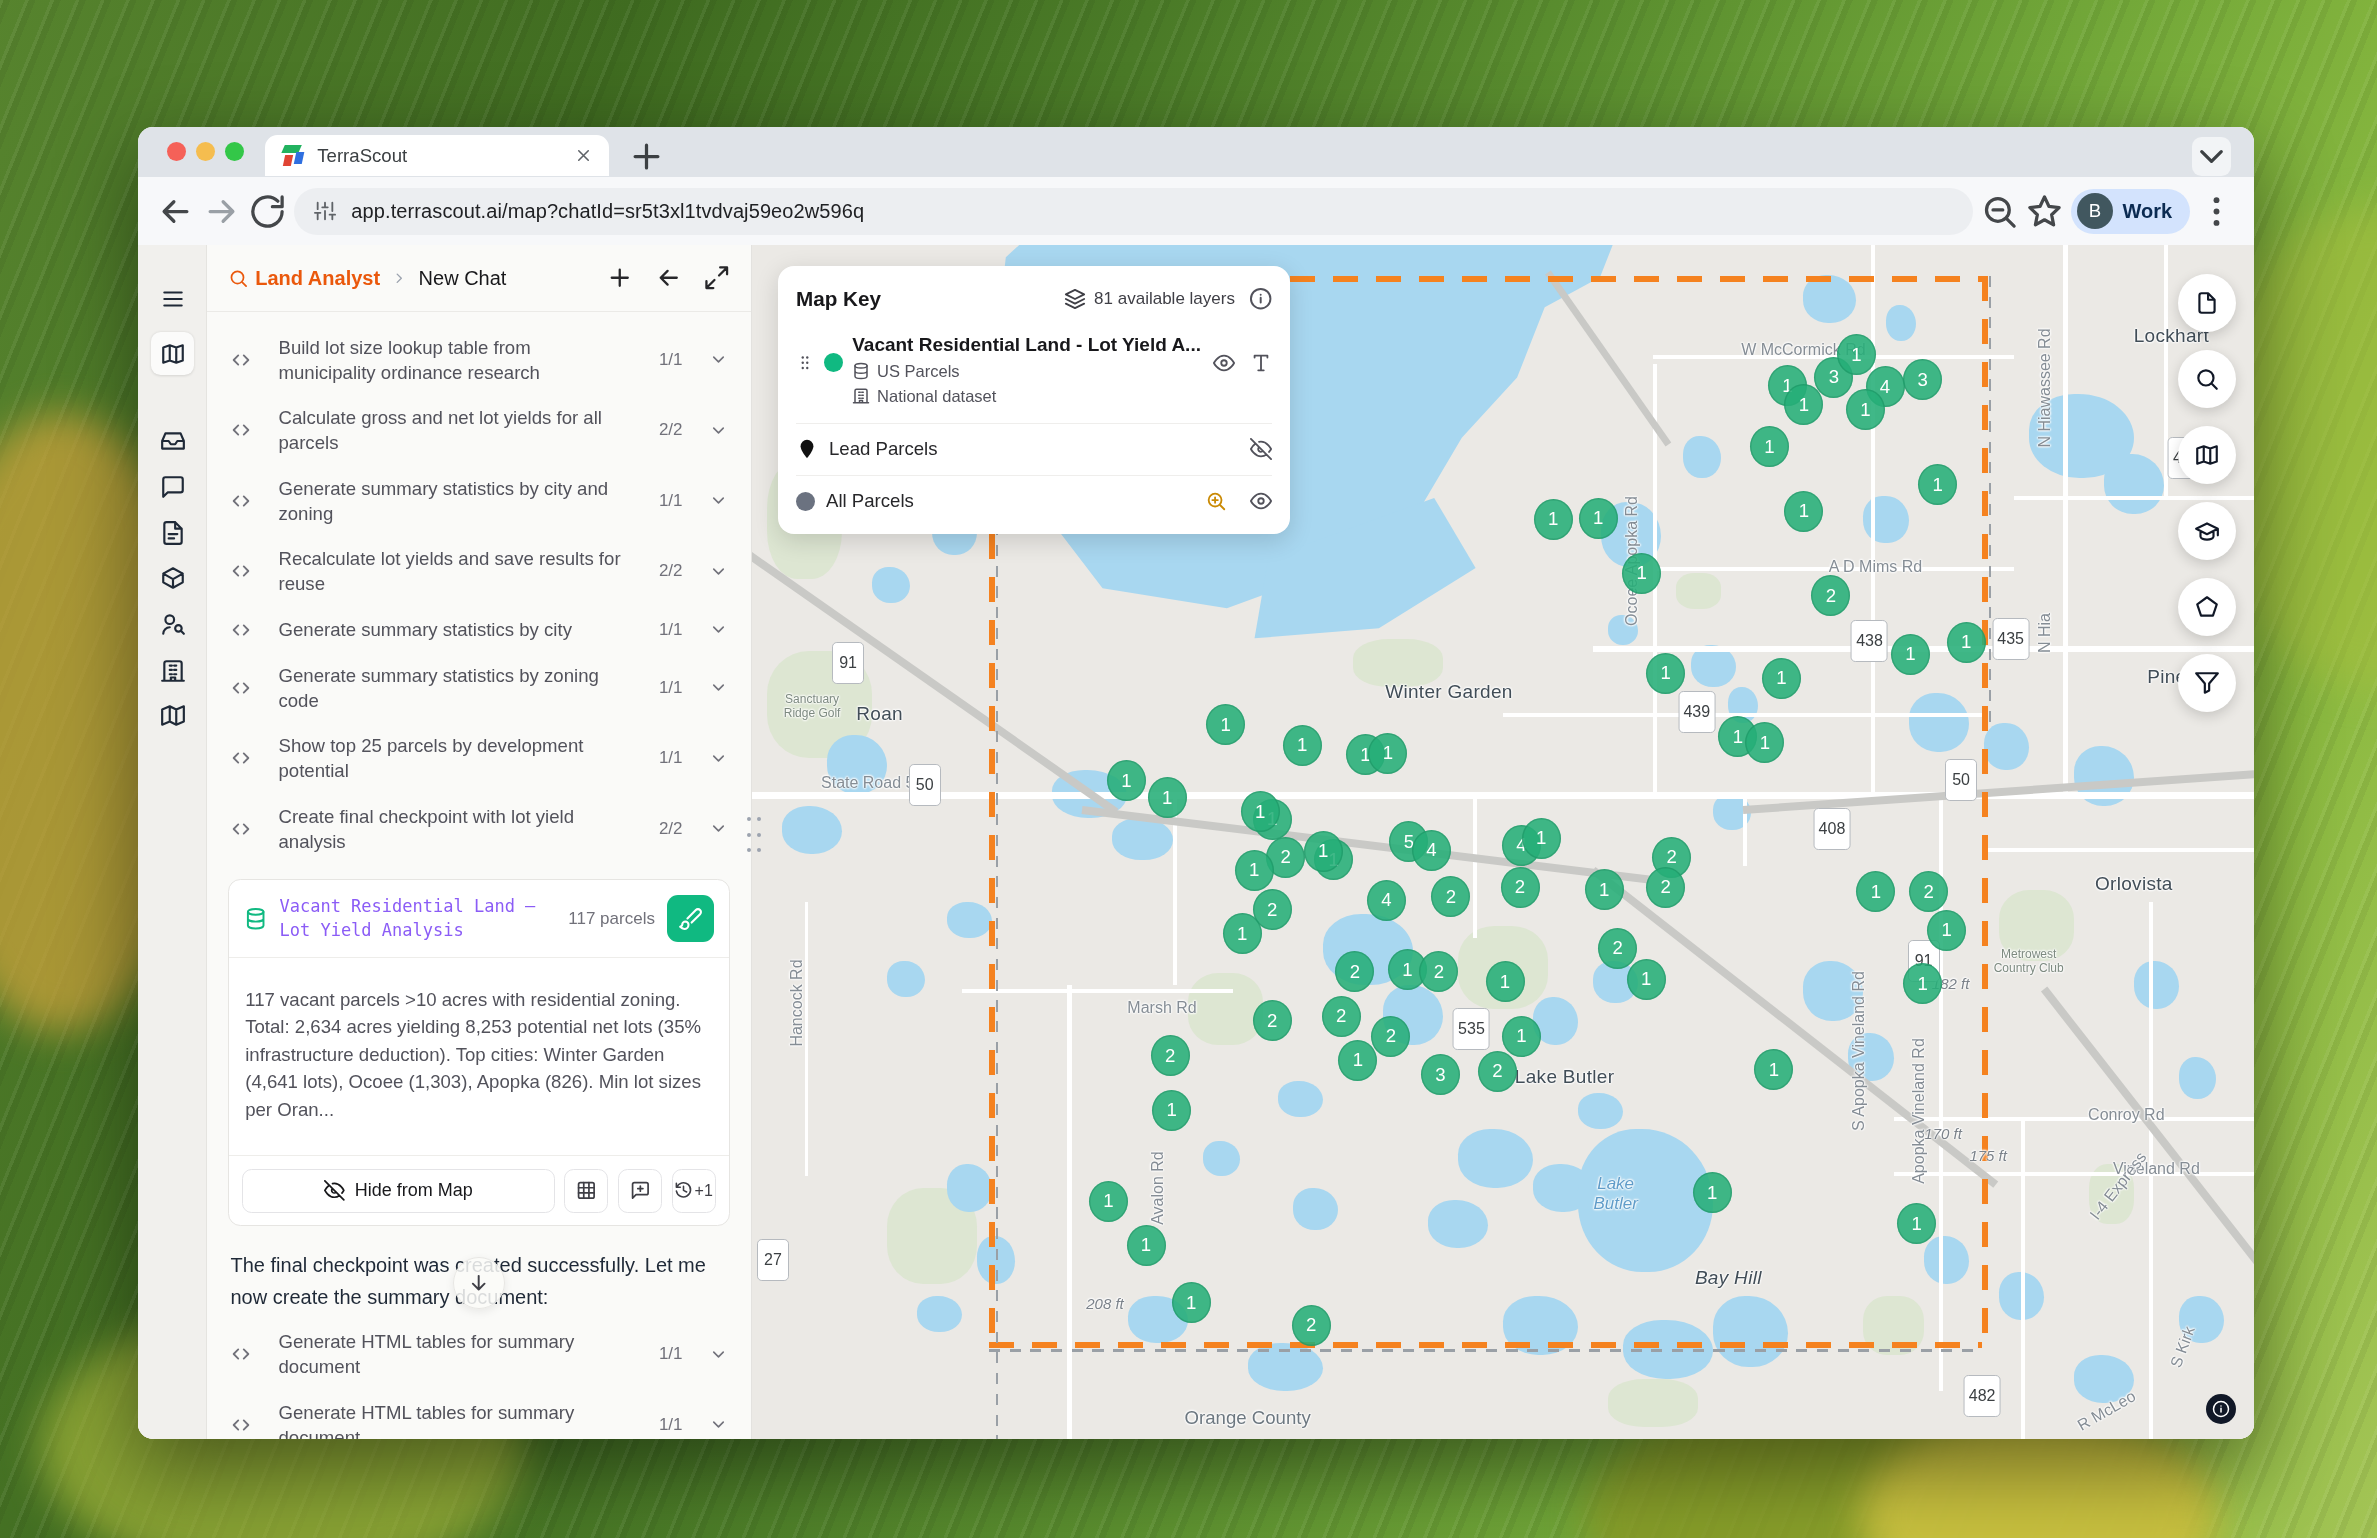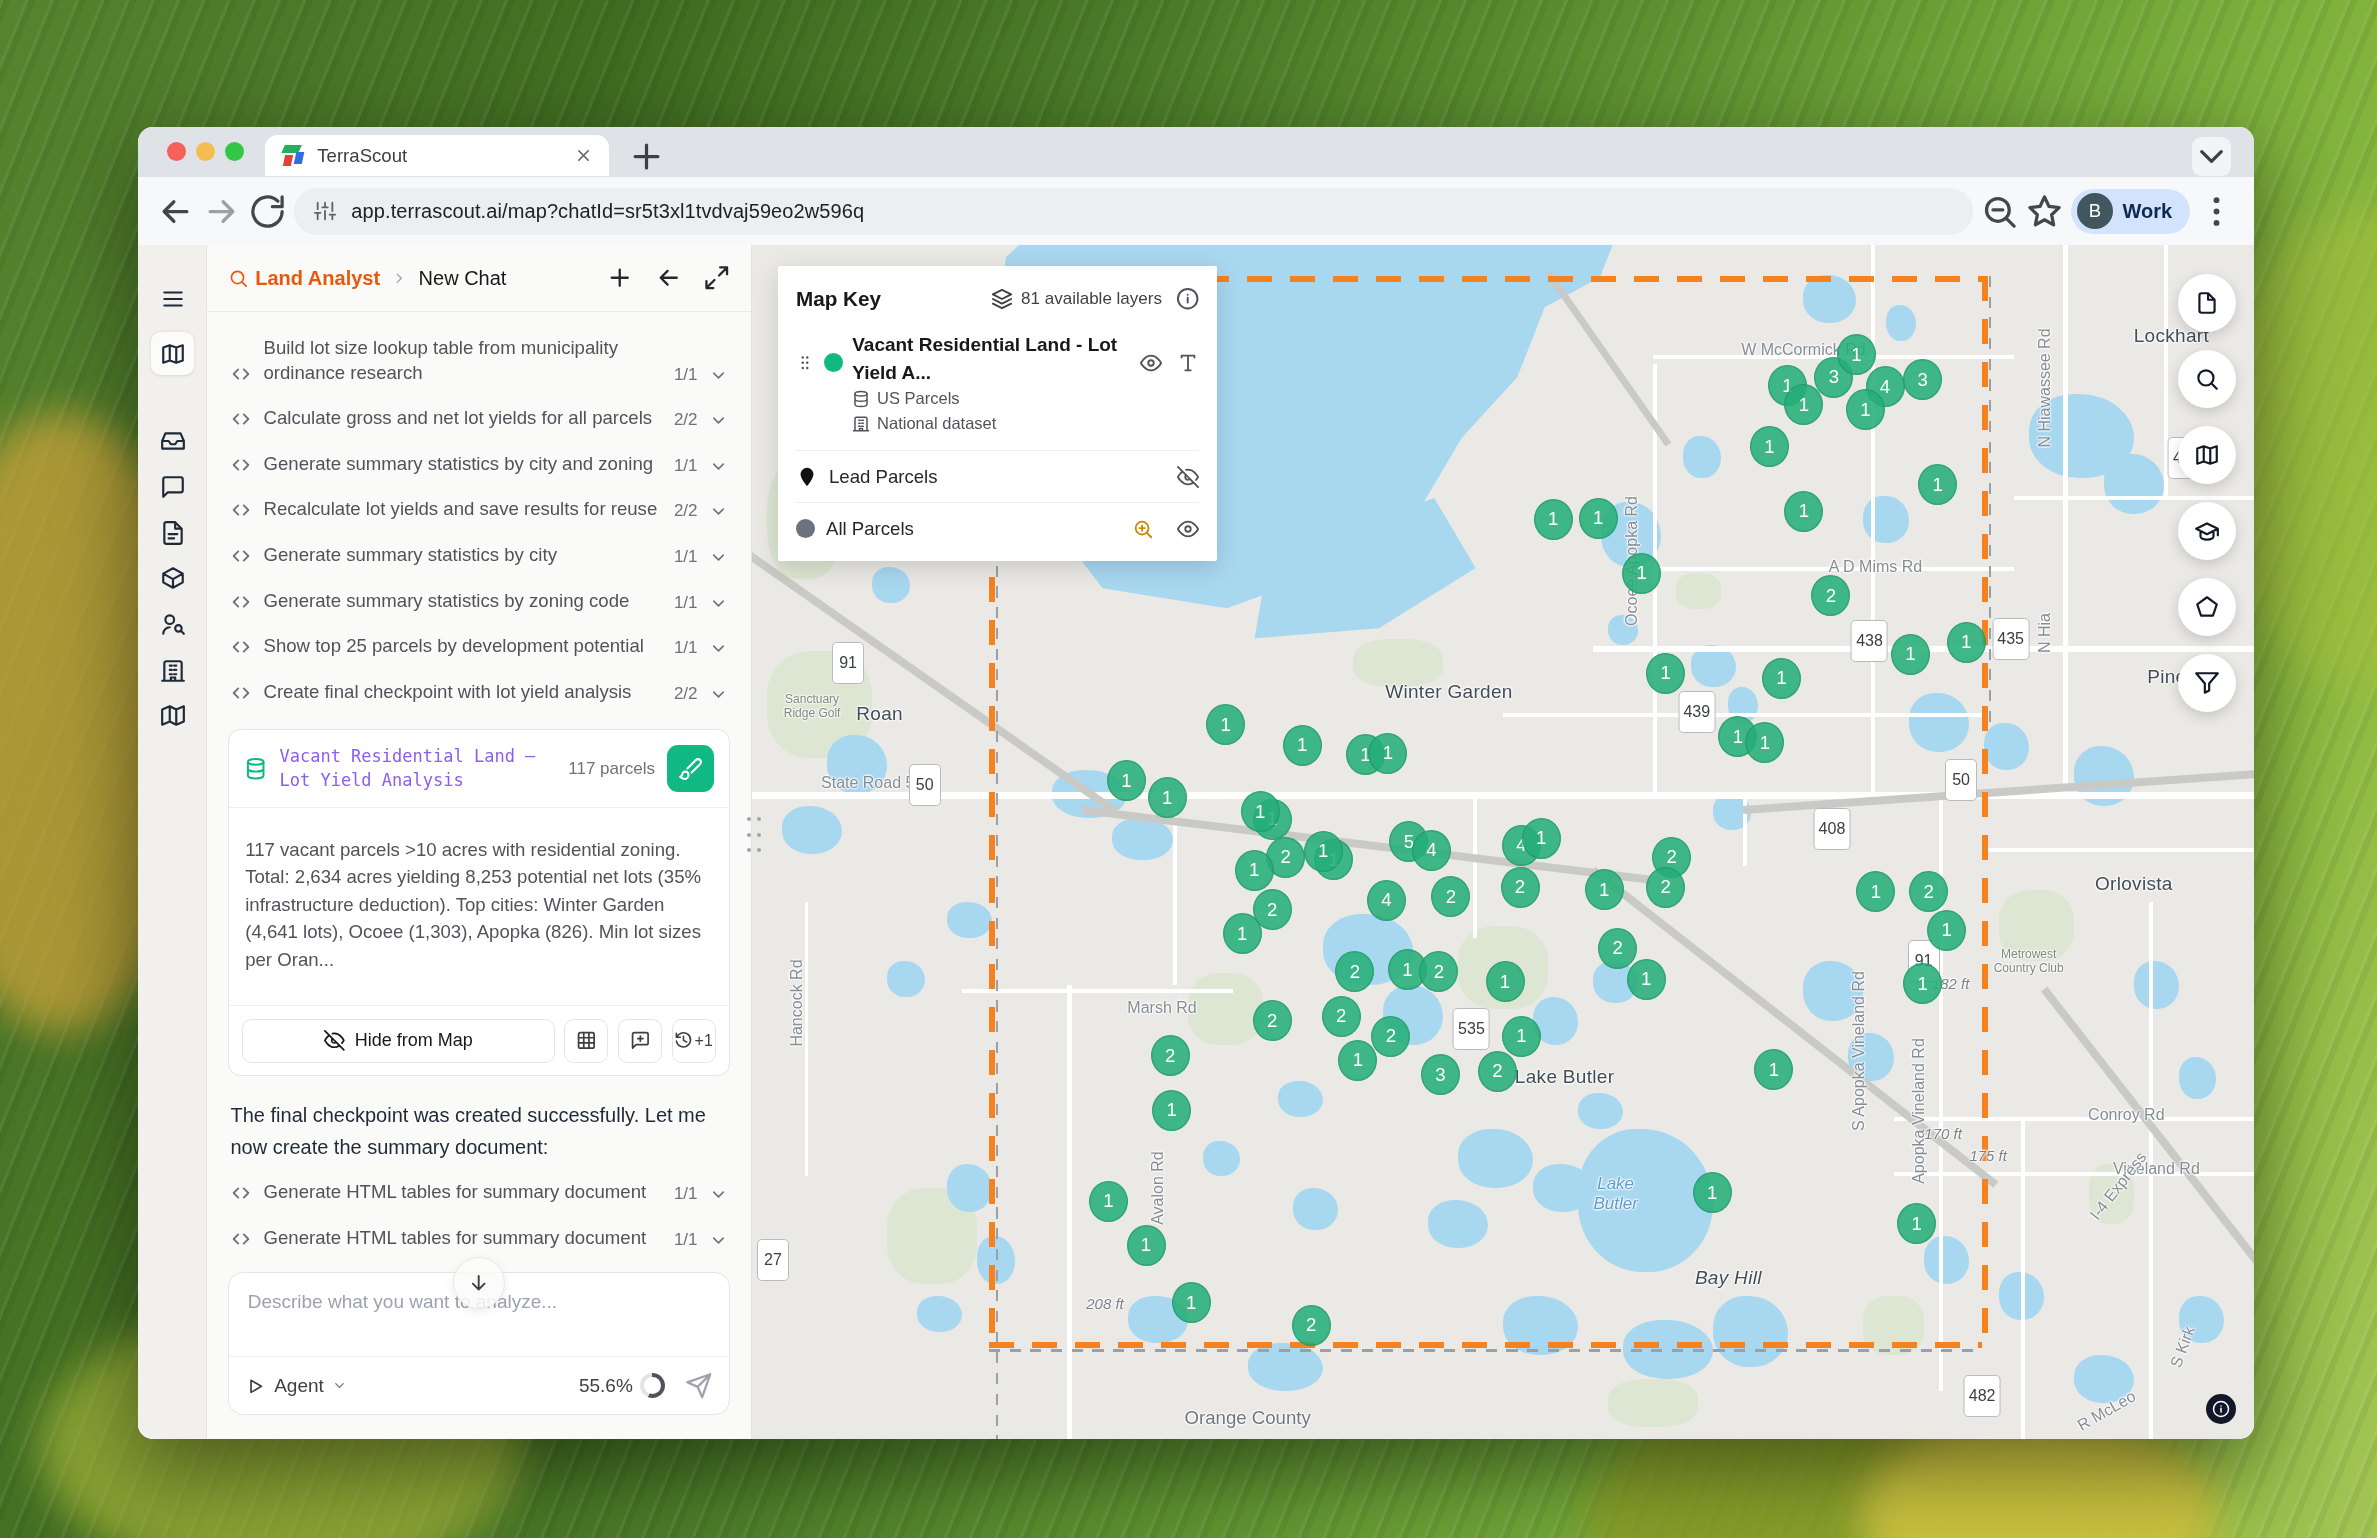--- a/index.html
+++ b/index.html
@@ -53,21 +53,21 @@
   
   .panel { width:545px; background:#fafaf8; border-right:0.7px solid #e3e2df; position:relative; display:flex; flex-direction:column; }
   .panel-header { height:67px; display:flex; align-items:center; padding:0 20.7px; gap:11px; border-bottom:0.7px solid #ebeae7; }
   .ph-agent { color:#ea580c; font-weight:700; font-size:20px; display:flex; align-items:center; gap:6.9px; }
   .ph-sep { color:#9ca3af; font-size:18px; }
   .ph-title { color:#18181b; font-size:20px; }
   .ph-actions { margin-left:auto; display:flex; gap:20.7px; color:#27272a; }
   .ph-actions .icon { width:27.5px; height:27.5px; }
 
   .panel-body { flex:1; padding:12.4px 20.7px 0; position:relative; overflow:hidden; }
-  .tool-row { display:flex; align-items:flex-end; gap:11px; padding:10.3px 2.8px; }
+  .tool-row { display:flex; align-items:center; gap:26px; padding:10.3px 2.8px; }
   .tool-row .code-ic { width:22px; height:22px; color:#71717a; flex:none; }
   .tool-label { font-size:18.6px; color:#52525b; line-height:25px; flex:1; }
   .tool-count { font-size:17px; color:#71717a; }
   .tool-chev { width:19px; height:19px; color:#71717a; }
 
   .result-card { margin-top:15px; background:#fff; border:0.7px solid #e6e5e2; border-radius:12.4px; overflow:hidden; }
   .rc-head { display:flex; align-items:center; gap:12.4px; padding:15px 15px; }
   .rc-title { font-family:"DejaVu Sans Mono",monospace; font-size:17px; color:#8b5cf6; line-height:23.4px; flex:1; }
   .rc-parcels { font-size:17px; color:#71717a; white-space:nowrap; }
   .rc-brush { width:47px; height:47px; border-radius:11px; background:#10b981; color:#fff;
@@ -135,21 +135,21 @@
   .mlabel.road { font-size:16px; color:#858d95; }
   .mlabel.vert { writing-mode:vertical-rl; transform:translate(-50%,-50%) rotate(180deg); }
   .mlabel.water-l { font-size:17px; color:#5f9cc9; font-style:italic; }
   .mlabel.elev { font-size:15px; color:#7b828a; font-style:italic; }
   .mlabel.county { font-size:18.6px; color:#6d7880; }
   .mlabel.park-l { font-size:12px; color:#7d8a80; }
   .shield { position:absolute; transform:translate(-50%,-50%); min-width:32px; height:42px; padding:0 4.1px;
     background:#fff; border:1.4px solid #b6babf; border-radius:4.8px; font-size:16px; color:#3c4043;
     display:flex; align-items:center; justify-content:center; }
 
-  .mapkey { position:absolute; left:26px; top:20.7px; width:439px; background:#fff; border-radius:2px;
+  .mapkey { position:absolute; left:26px; top:20.7px; width:512px; background:#fff; border-radius:16px;
     box-shadow:0 6.9px 25px rgba(0,0,0,.14); padding:15px 18px 6.9px; }
   .mk-head { display:flex; align-items:center; }
   .mk-title { font-size:20.7px; font-weight:700; color:#18181b; flex:1; }
   .mk-pill { display:flex; align-items:center; gap:8.3px; font-size:17px; color:#3f3f46; padding:6.9px 9.6px; }
   .mk-info { width:23.4px; height:23.4px; color:#52525b; margin-left:4.1px; }
   .mk-layer { display:flex; align-items:flex-start; gap:9.6px; padding:15px 0 13.8px; }
   .mk-drag { width:18px; height:27.5px; margin-top:18px; color:#52525b; }
   .mk-dot { width:19px; height:19px; border-radius:50%; background:#10b981; margin-top:22px; flex:none; }
   .mk-meta { flex:1; }
   .mk-lt { font-size:19px; font-weight:700; color:#18181b; line-height:27.5px; }

